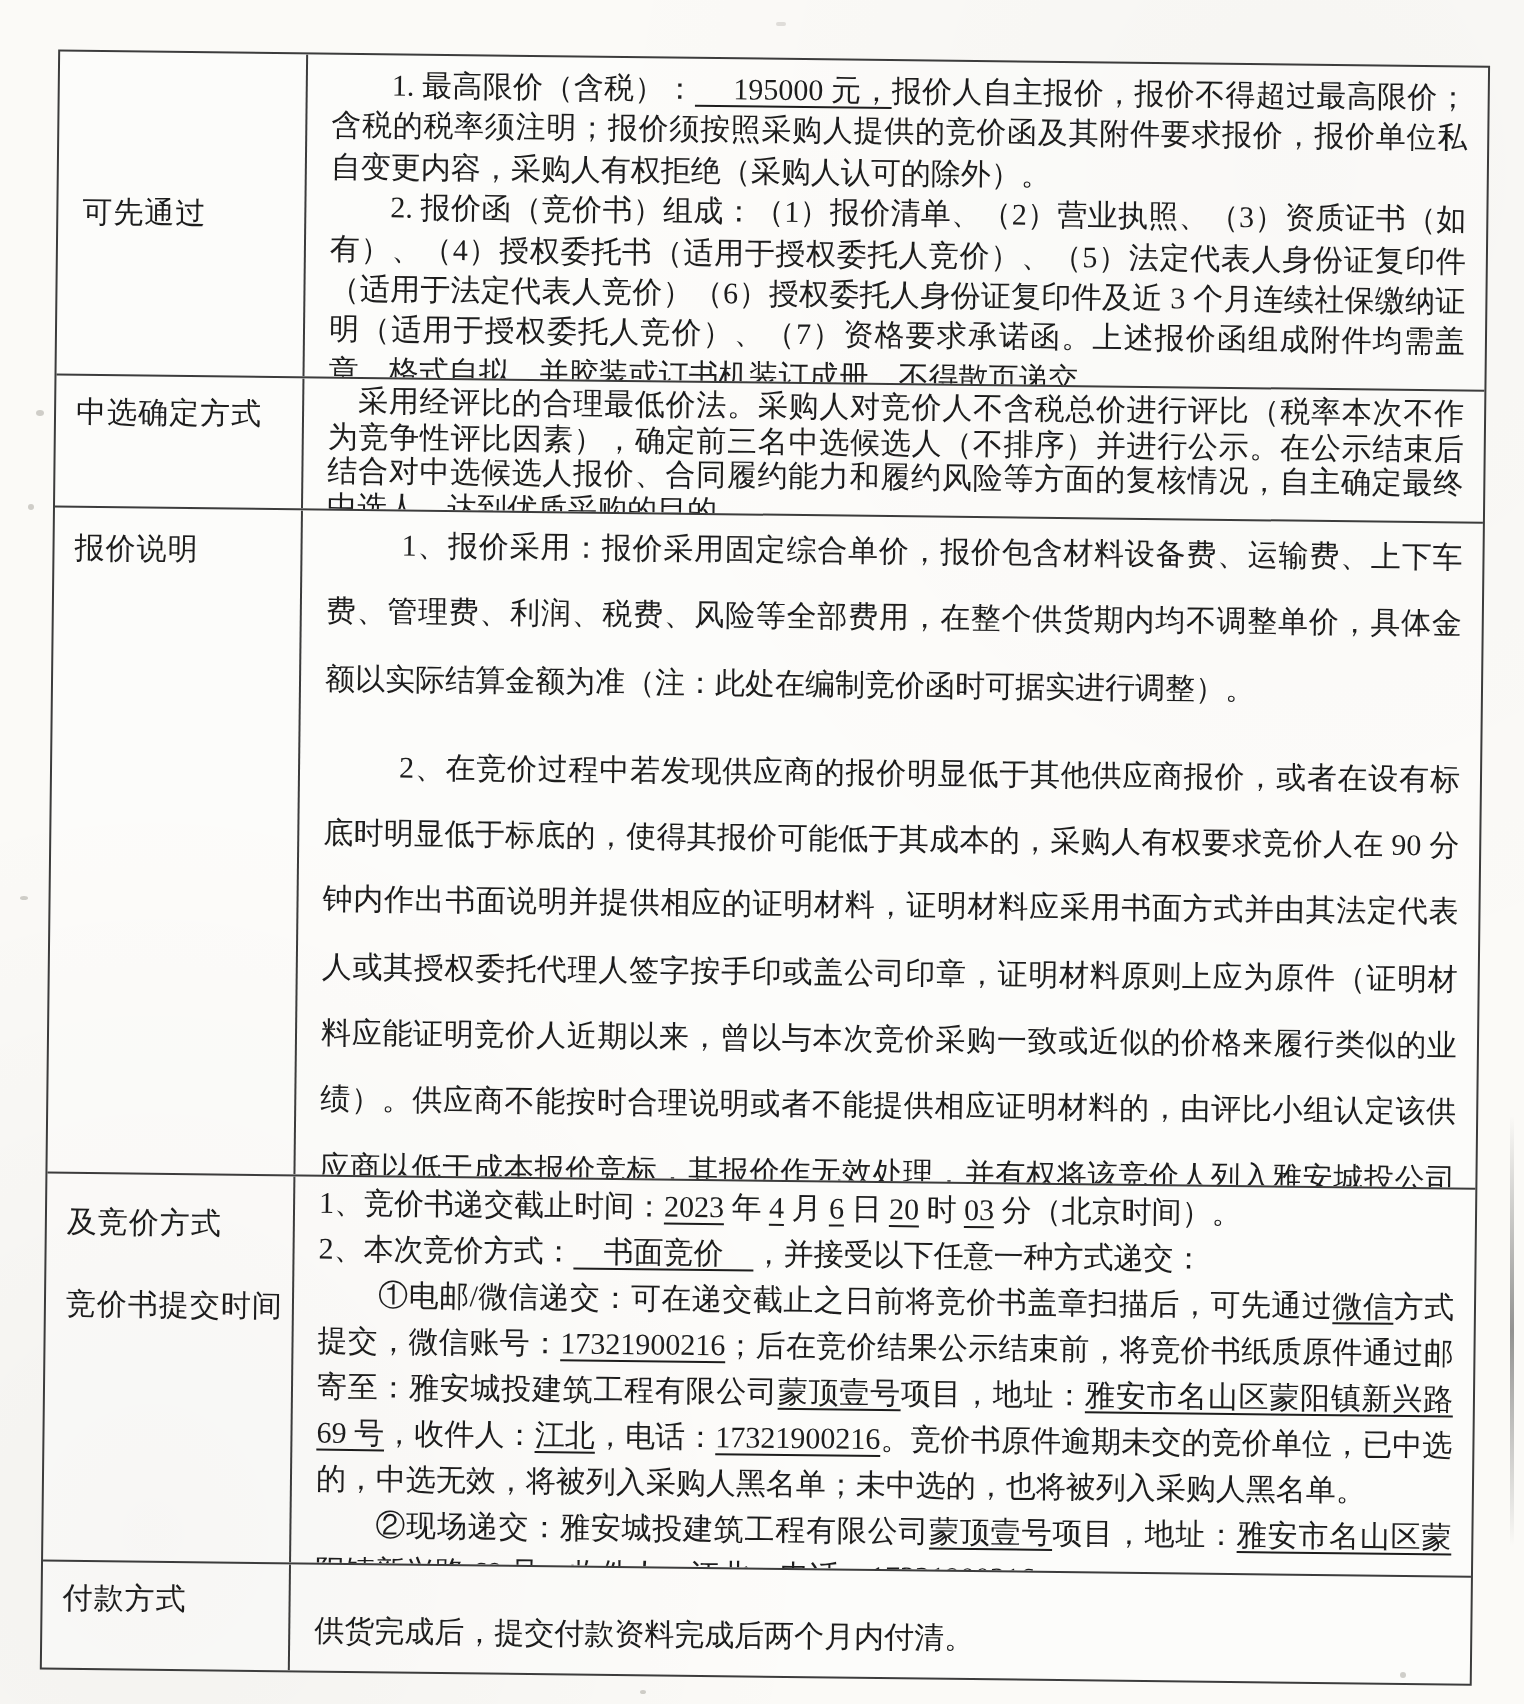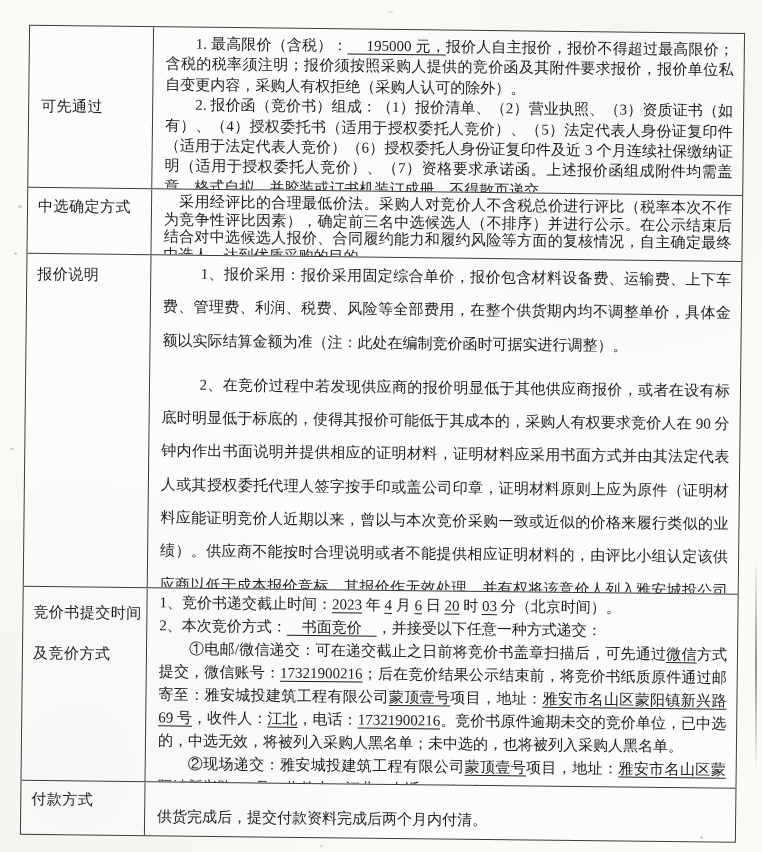--- a/index.html
+++ b/index.html
@@ -100,22 +100,22 @@
             </div>
           </div>
           <div class="content">
             <p style="text-indent: 2.5em;"><span>1、报价采用：报价采用固定综合单价，报价包含材料设备费、运输费、上下车费、管理费、利润、税费、风险等全部费用，在整个供货期内均不调整单价，具体金额以实际结算金额为准（注：此处在编制竞价函时可据实进行调整）。</span></p>
             <p style="text-indent: 2.5em;"><span>2、在竞价过程中若发现供应商的报价明显低于其他供应商报价，或者在设有标底时明显低于标底的，使得其报价可能低于其成本的，采购人有权要求竞价人在 90 分钟内作出书面说明并提供相应的证明材料，证明材料应采用书面方式并由其法定代表人或其授权委托代理人签字按手印或盖公司印章，证明材料原则上应为原件（证明材料应能证明竞价人近期以来，曾以与本次竞价采购一致或近似的价格来履行类似的业绩）。供应商不能按时合理说明或者不能提供相应证明材料的，由评比小组认定该供应商以低于成本报价竞标，其报价作无效处理，并有权将该竞价人列入雅安城投公司黑名单。</span></p>
           </div>
         </div>
         <div class="row row-3">
           <div class="label">
             <div>
+              <div>及竞价方式</div>
               <div>竞价书提交时间</div>
-              <div>及竞价方式</div>
             </div>
           </div>
           <div class="content">
             <p><span>1、竞价书递交截止时间：</span><span class="u">2023</span><span> 年 </span><span class="u">4</span><span> 月 </span><span class="u">6</span><span> 日 </span><span class="u">20</span><span> 时 </span><span class="u">03</span><span> 分（北京时间）。</span></p>
             <p><span>2、本次竞价方式：</span><span class="u">　书面竞价　</span><span>，并接受以下任意一种方式递交：</span></p>
             <p style="text-indent: 2em;"><span>①电邮/微信递交：可在递交截止之日前将竞价书盖章扫描后，可先通过</span><span class="u">微信</span><span>方式提交，微信账号：</span><span class="u">17321900216</span><span>；后在竞价结果公示结束前，将竞价书纸质原件通过邮寄至：雅安城投建筑工程有限公司</span><span class="u">蒙顶壹号</span><span>项目，地址：</span><span class="u">雅安市名山区蒙阳镇新兴路 69 号</span><span>，收件人：</span><span class="u">江北</span><span>，电话：</span><span class="u">17321900216</span><span>。竞价书原件逾期未交的竞价单位，已中选的，中选无效，将被列入采购人黑名单；未中选的，也将被列入采购人黑名单。</span></p>
             <p style="text-indent: 2em;"><span>②现场递交：雅安城投建筑工程有限公司</span><span class="u">蒙顶壹号</span><span>项目，地址：</span><span class="u">雅安市名山区蒙阳镇新兴路 69 号</span><span>，收件人：</span><span class="u">江北</span><span>，电话：</span><span class="u">17321900216</span><span>。</span></p>
           </div>
         </div>
         <div class="row row-4">

